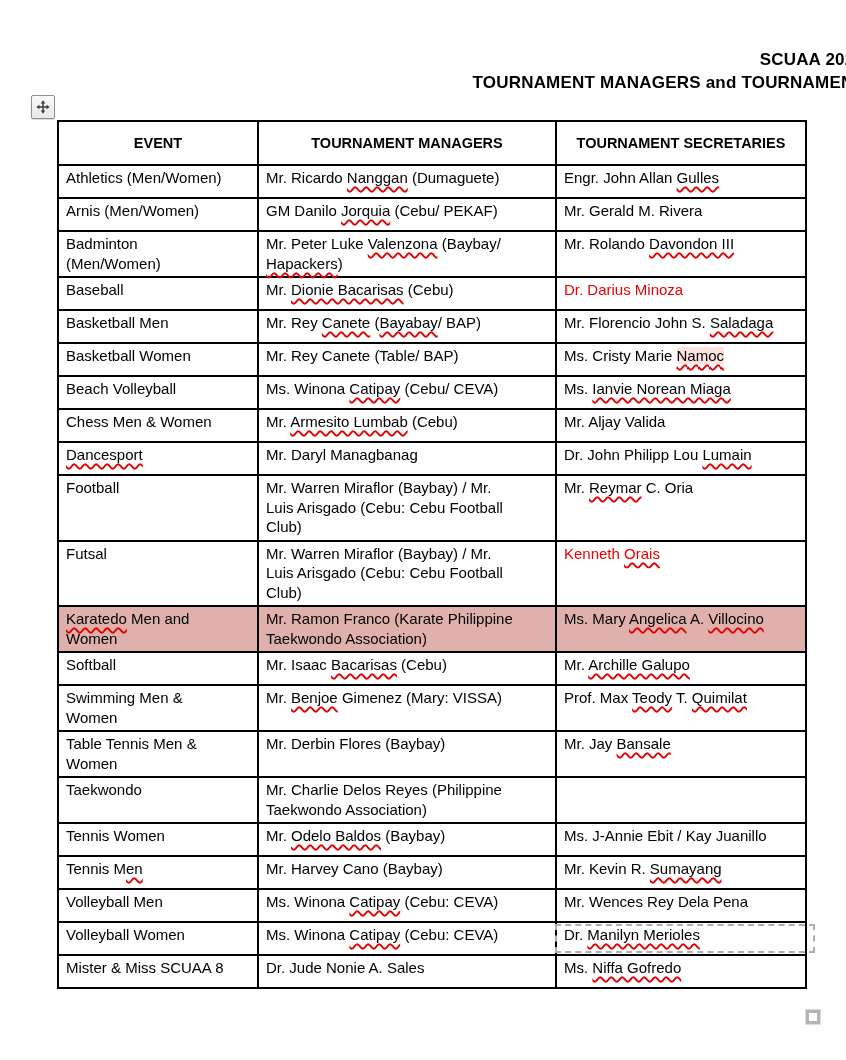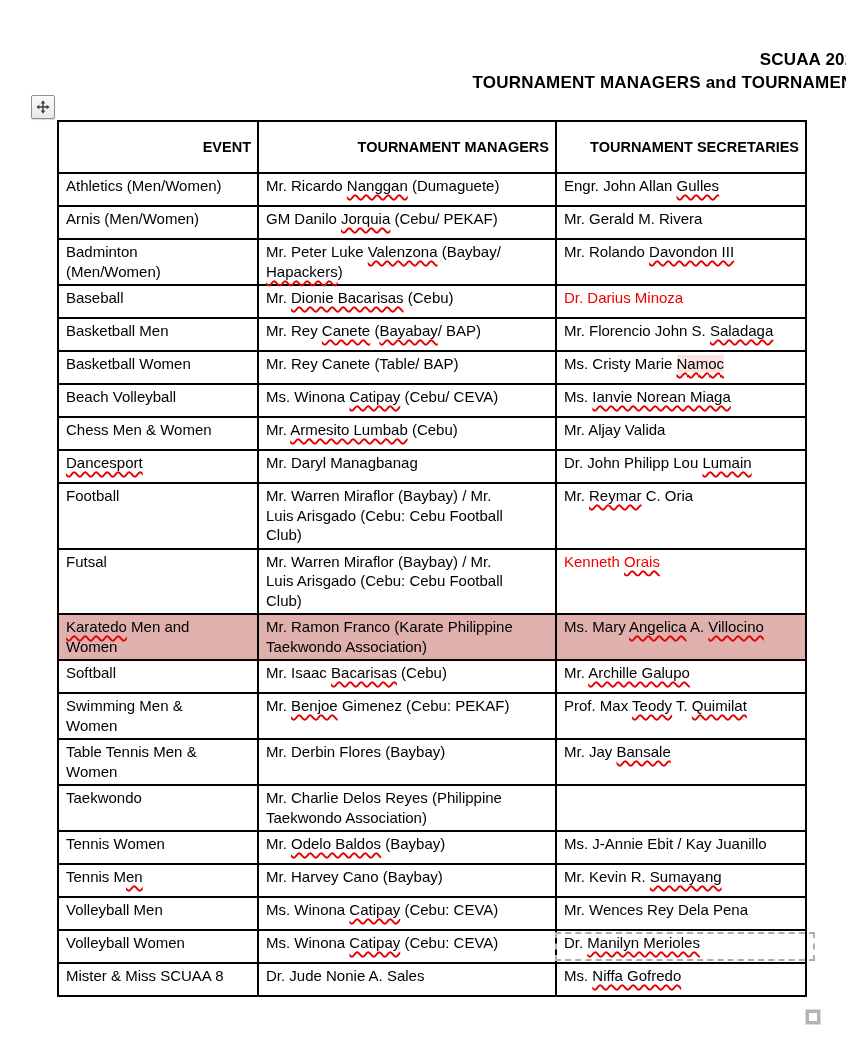--- a/index.html
+++ b/index.html
@@ -20,21 +20,21 @@
 
   .move-handle{position:absolute;left:31px;top:95px;width:24px;height:24px;
     background:linear-gradient(#fafafa,#e8e8e8);border:1px solid #8f8f8f;
     border-radius:2px;display:flex;align-items:center;justify-content:center;
     box-shadow:0 1px 1px rgba(0,0,0,.15);cursor:move;}
   .move-handle svg{width:16px;height:16px;display:block;}
 
   table.doc-table{position:absolute;left:57px;top:120px;width:748px;
     border-collapse:collapse;table-layout:fixed;}
   .doc-table th,.doc-table td{border:2px solid var(--border);}
-  .doc-table th{height:52px;font-size:14.5px;font-weight:700;text-align:right;
+  .doc-table th{height:44px;font-size:14.5px;font-weight:700;text-align:center;
     vertical-align:middle;padding:2px 6px;color:#000;}
   .doc-table td{height:33px;vertical-align:top;padding:2px 7px 3px 7px;
     font-size:15px;line-height:19.5px;color:#000;background:#fff;}
   .col-event{width:200px;}
   .col-mgr{width:298px;}
   .col-sec{width:250px;}
 
   tr.row-highlight td{background:var(--row-hl);}
 
   .sp{text-decoration-line:underline;text-decoration-style:wavy;
@@ -143,21 +143,21 @@
           <td><span>Mr. Ramon Franco (Karate Philippine</span><br><span>Taekwondo Association)</span></td>
           <td><span>Ms. Mary </span><span class="sp">Angelica</span><span> A. </span><span class="sp">Villocino</span></td>
         </tr>
         <tr>
           <td><span>Softball</span></td>
           <td><span>Mr. Isaac </span><span class="sp">Bacarisas</span><span> (Cebu)</span></td>
           <td><span>Mr. </span><span class="sp">Archille Galupo</span></td>
         </tr>
         <tr>
           <td><span>Swimming Men &amp;</span><br><span>Women</span></td>
-          <td><span>Mr. </span><span class="sp">Benjoe</span><span> Gimenez (Cebu: PEKAF)</span></td>
+          <td><span>Mr. </span><span class="sp">Benjoe</span><span> Gimenez (Mary: VISSA)</span></td>
           <td><span>Prof. Max </span><span class="sp">Teody</span><span> T. </span><span class="sp">Quimilat</span></td>
         </tr>
         <tr>
           <td><span>Table Tennis Men &amp;</span><br><span>Women</span></td>
           <td><span>Mr. Derbin Flores (Baybay)</span></td>
           <td><span>Mr. Jay </span><span class="sp">Bansale</span></td>
         </tr>
         <tr>
           <td><span>Taekwondo</span></td>
           <td><span>Mr. Charlie Delos Reyes (Philippine</span><br><span>Taekwondo Association)</span></td>

